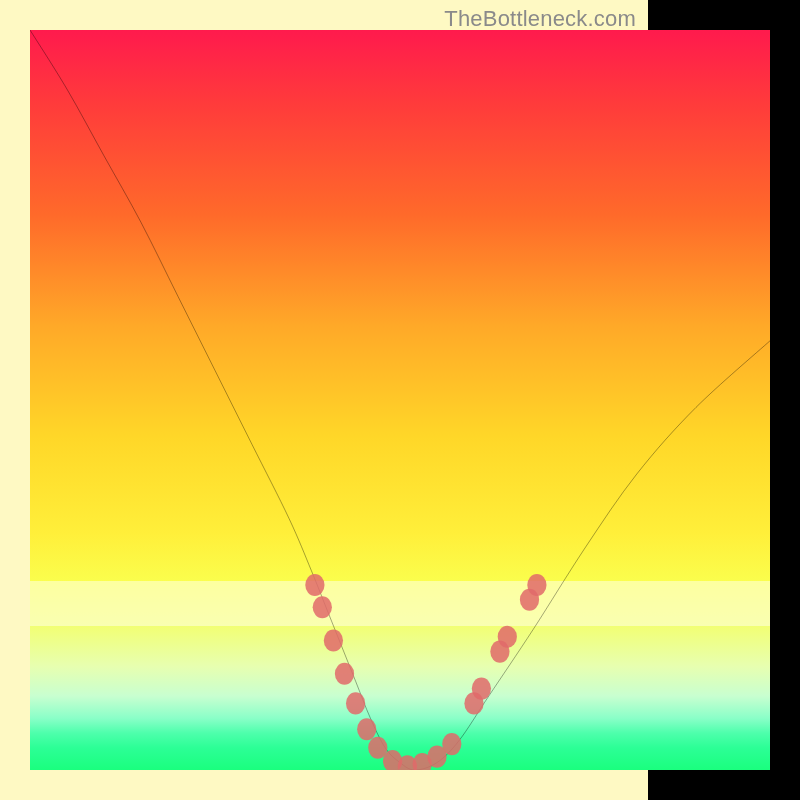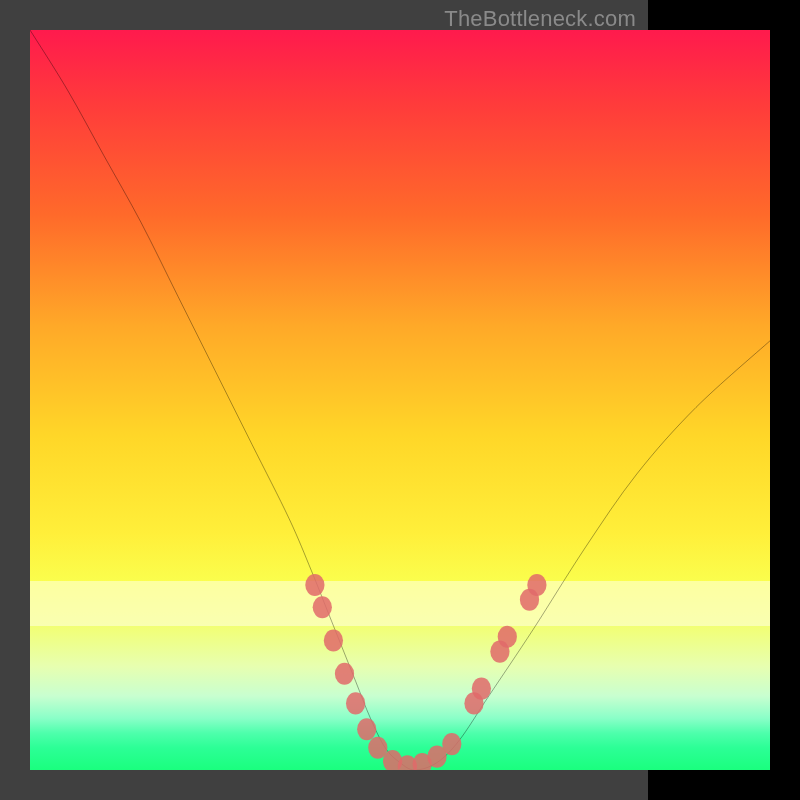--- a/index.html
+++ b/index.html
@@ -8,21 +8,21 @@
     width: 800px;
     height: 800px;
     background: #000;
     overflow: hidden;
     font-family: Arial, Helvetica, sans-serif;
   }
   .frame {
     position: relative;
     width: 648px;
     height: 800px;
-    background: #404040;
+    background: #fef9c3;
   }
   .plot {
     position: absolute;
     left: 30px;
     top: 30px;
     width: 740px;
     height: 740px;
     background: linear-gradient(to bottom,
       #ff1a4d 0%,
       #ff3b3b 10%,

